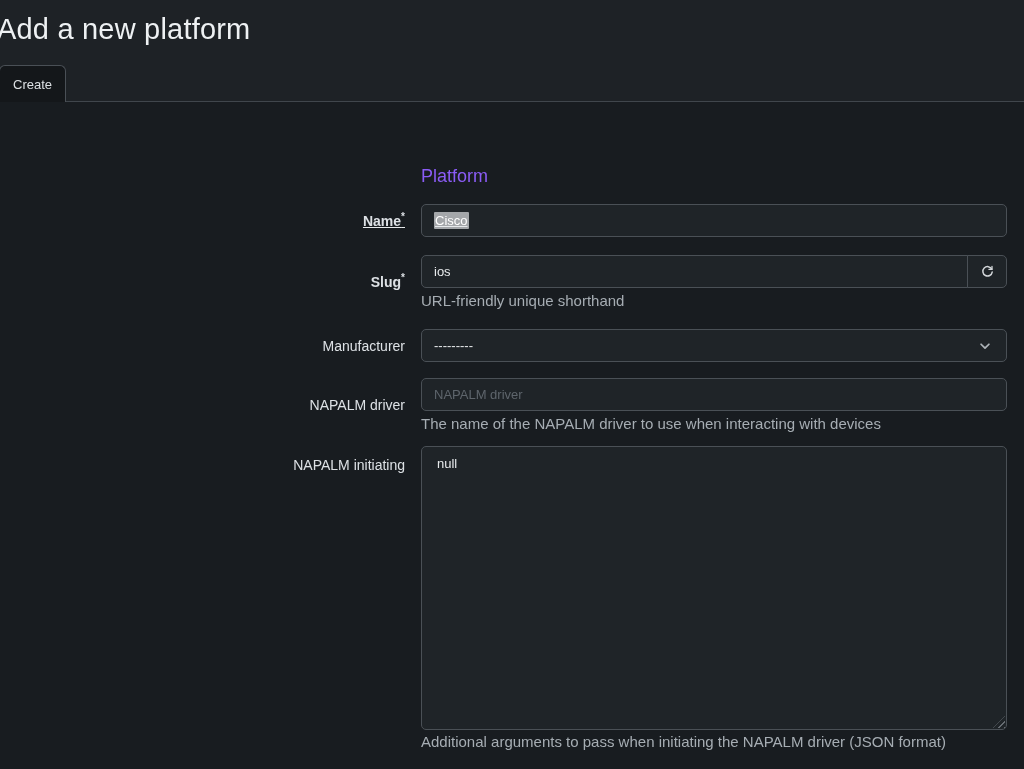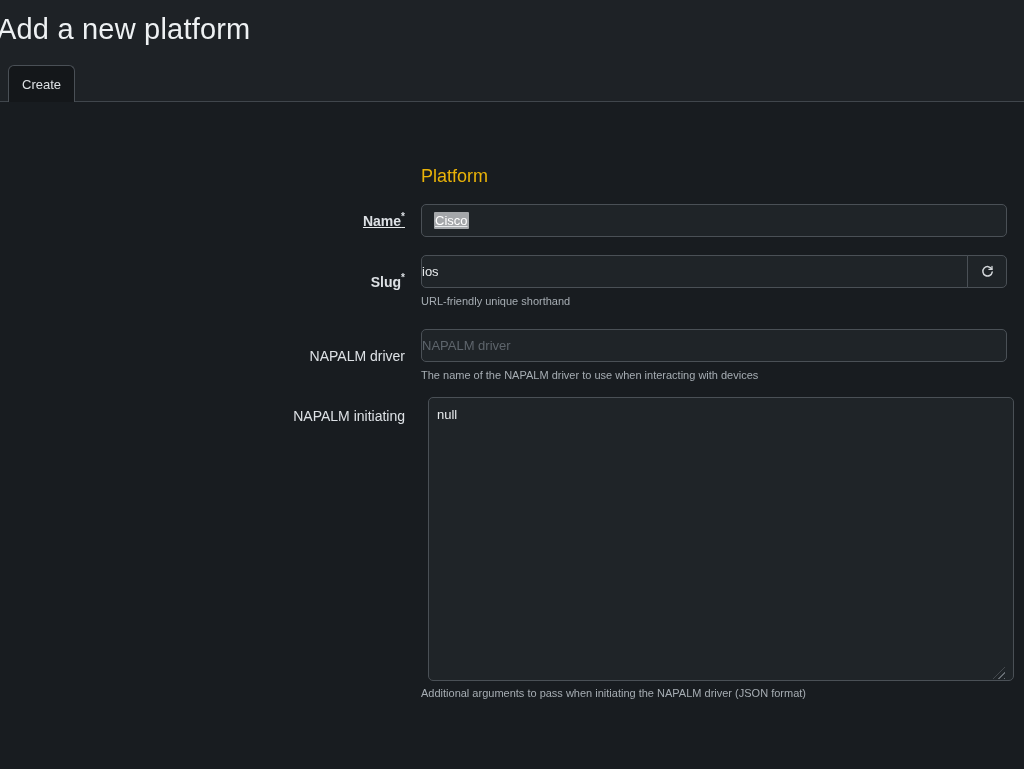--- a/index.html
+++ b/index.html
@@ -18,54 +18,54 @@
   }
   
   .page-header{
     position:relative;height:102px;background:var(--header-bg);
     border-bottom:1px solid var(--line);
   }
   .page-title{
     position:absolute;top:13px;left:-3px;margin:0;
     font-size:29px;font-weight:400;letter-spacing:.2px;color:#eef1f3;
   }
-  .tabbar{position:absolute;bottom:-1px;left:9px;display:flex;}
+  .tabbar{position:absolute;bottom:-1px;left:0;display:flex;}
   .tab{
     height:37px;min-width:66px;padding:0 13px;
     display:flex;align-items:center;justify-content:center;
     background:var(--tab-bg);
     border:1px solid var(--input-border);border-bottom:none;
     border-radius:6px 6px 0 0;margin-left:-1px;
     font-size:13px;color:#dde1e4;cursor:pointer;
   }
   
   .form-area{padding-top:0;}
   .form-heading{
     margin:64px 0 17px 421px;
-    font-size:18px;font-weight:400;color:#eab308;
+    font-size:18px;font-weight:400;color:#8b5cf6;
   }
   .form-row{display:flex;align-items:center;}
   .form-row.top{align-items:flex-start;}
   .col-label{
     flex:0 0 405px;text-align:right;margin-right:16px;
     font-size:14px;color:var(--label);line-height:16px;
   }
   .form-row.top .col-label{padding-top:11px;}
   .col-label.required{font-weight:700;}
   .req{font-size:10px;font-weight:700;vertical-align:super;line-height:0;}
   .col-control{flex:0 0 586px;max-width:586px;}
   .control{
     width:586px;height:33px;
     background:var(--input-bg);
     border:1px solid var(--input-border);border-radius:5px;
     color:var(--text);font-size:13px;
     padding:0 12px;display:flex;align-items:center;
     font-family:"Liberation Sans","DejaVu Sans",sans-serif;
   }
-  input.control{display:block;padding:0 0;outline:none;}
+  input.control{display:block;padding:0 12px;outline:none;}
   input.control::placeholder{color:var(--placeholder);opacity:1;}
   .selected-text{
     background:var(--selection-bg);color:var(--selection-text);
     padding:1px 1px;border-radius:1px;
   }
   
   .input-group{display:flex;width:586px;}
   .input-group input.control{
     flex:1 1 auto;width:auto;border-top-right-radius:0;border-bottom-right-radius:0;
   }
@@ -76,30 +76,30 @@
     display:flex;align-items:center;justify-content:center;
     cursor:pointer;color:#d2d6d9;padding:0;
   }
   
   .select{justify-content:space-between;cursor:pointer;}
   .select .chev{display:flex;align-items:center;color:#aeb4b9;margin-right:2px;}
   
   .ta-wrap{position:relative;width:586px;}
   textarea.control{
     height:284px;width:586px;resize:none;
-    padding:8px 8px;display:block;line-height:1.45;outline:none;margin-left:7px;
+    padding:8px 15px;display:block;line-height:1.45;outline:none;
   }
   .resize-grip{
     position:absolute;right:2px;bottom:2px;width:12px;height:12px;
     background:repeating-linear-gradient(135deg,#666c72 0,#666c72 1px,transparent 1px,transparent 4px);
     clip-path:polygon(100% 0,100% 100%,0 100%);
     pointer-events:none;
   }
   .help-text{
-    margin-top:6px;font-size:11px;line-height:14px;color:var(--muted);
+    margin-top:6px;font-size:15px;line-height:14px;color:var(--muted);
   }
   
   .row-name{margin-bottom:18px;text-decoration:underline;}
   .row-slug{margin-bottom:21px;}
   .row-manufacturer{margin-bottom:16px;}
   .row-driver{margin-bottom:15px;}
   .ta-help{margin-top:5px;}
 </style>
 </head>
 <body>
@@ -137,20 +137,33 @@
               <path d="M 12.5 5.5 A 5 5 0 1 0 13 8.6"></path>
               <path d="M 12.8 2.6 L 12.8 5.8 L 9.6 5.8" stroke-width="1.4"></path>
             </svg>
           </span>
         </button>
       </div>
       <div class="help-text">URL-friendly unique shorthand</div>
     </div>
   </div>
 
+  <div class="form-row row-manufacturer">
+    <label class="col-label">Manufacturer</label>
+    <div class="col-control">
+      <div class="control select">
+        <span>---------</span>
+        <span class="chev">
+          <svg width="14" height="14" viewBox="0 0 16 16" fill="none" stroke="#aeb4b9" stroke-width="2" stroke-linecap="round" stroke-linejoin="round">
+            <path d="M 3.5 6 L 8 10.5 L 12.5 6"></path>
+          </svg>
+        </span>
+      </div>
+    </div>
+  </div>
 
   <div class="form-row row-driver">
     <label class="col-label">NAPALM driver</label>
     <div class="col-control">
       <input class="control" type="text" placeholder="NAPALM driver" style="">
       <div class="help-text">The name of the NAPALM driver to use when interacting with devices</div>
     </div>
   </div>
 
   <div class="form-row top">

